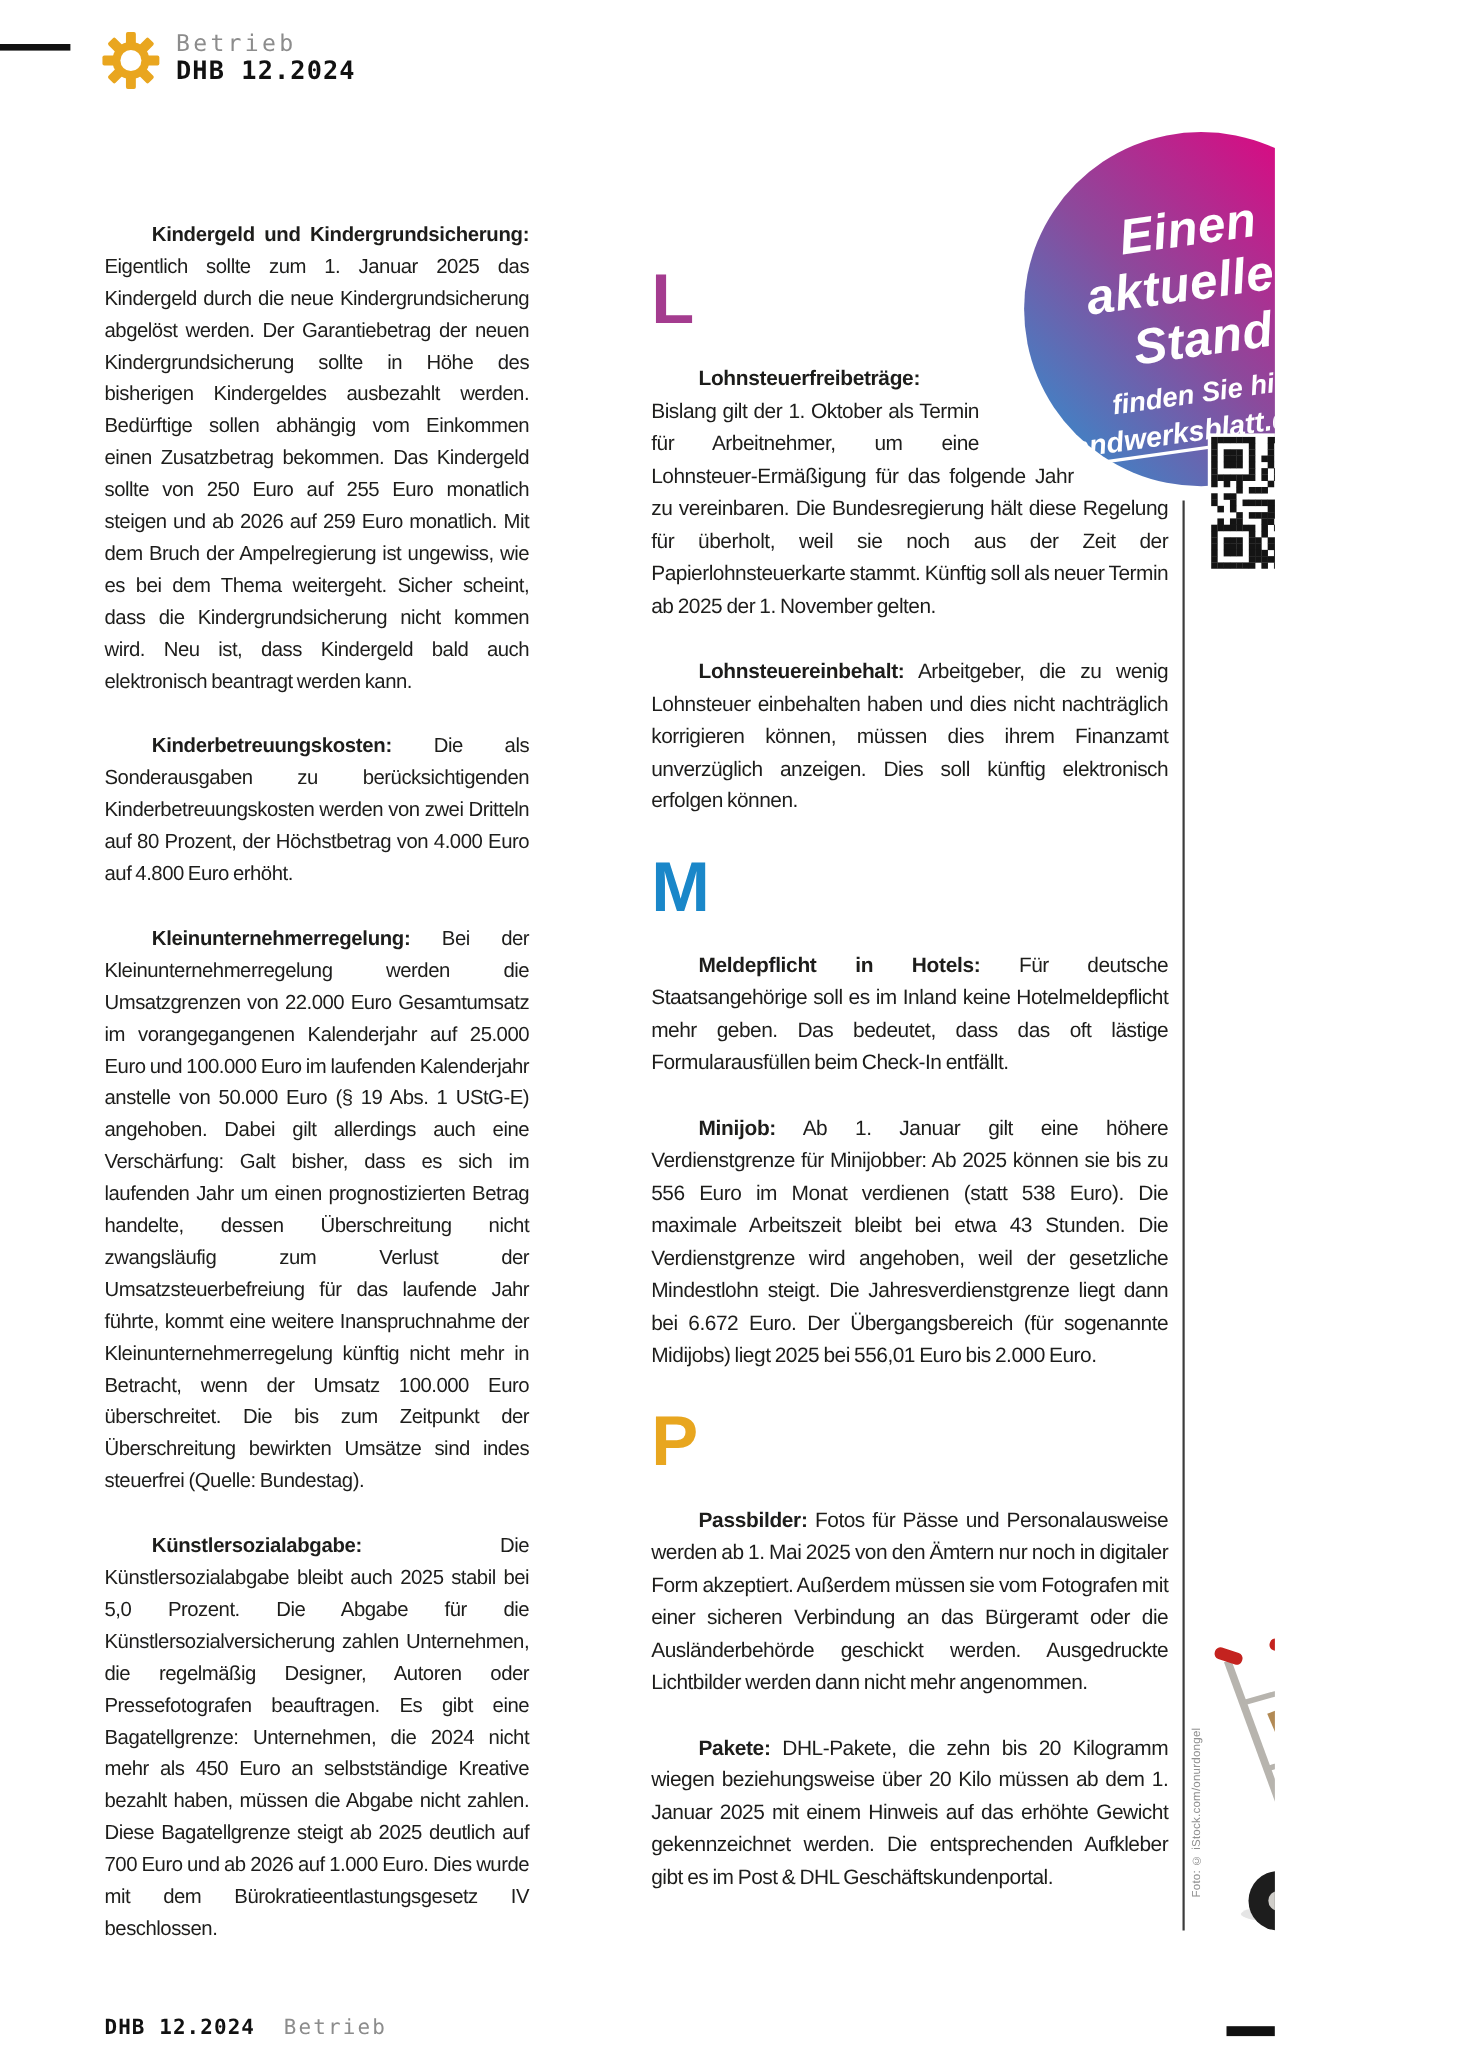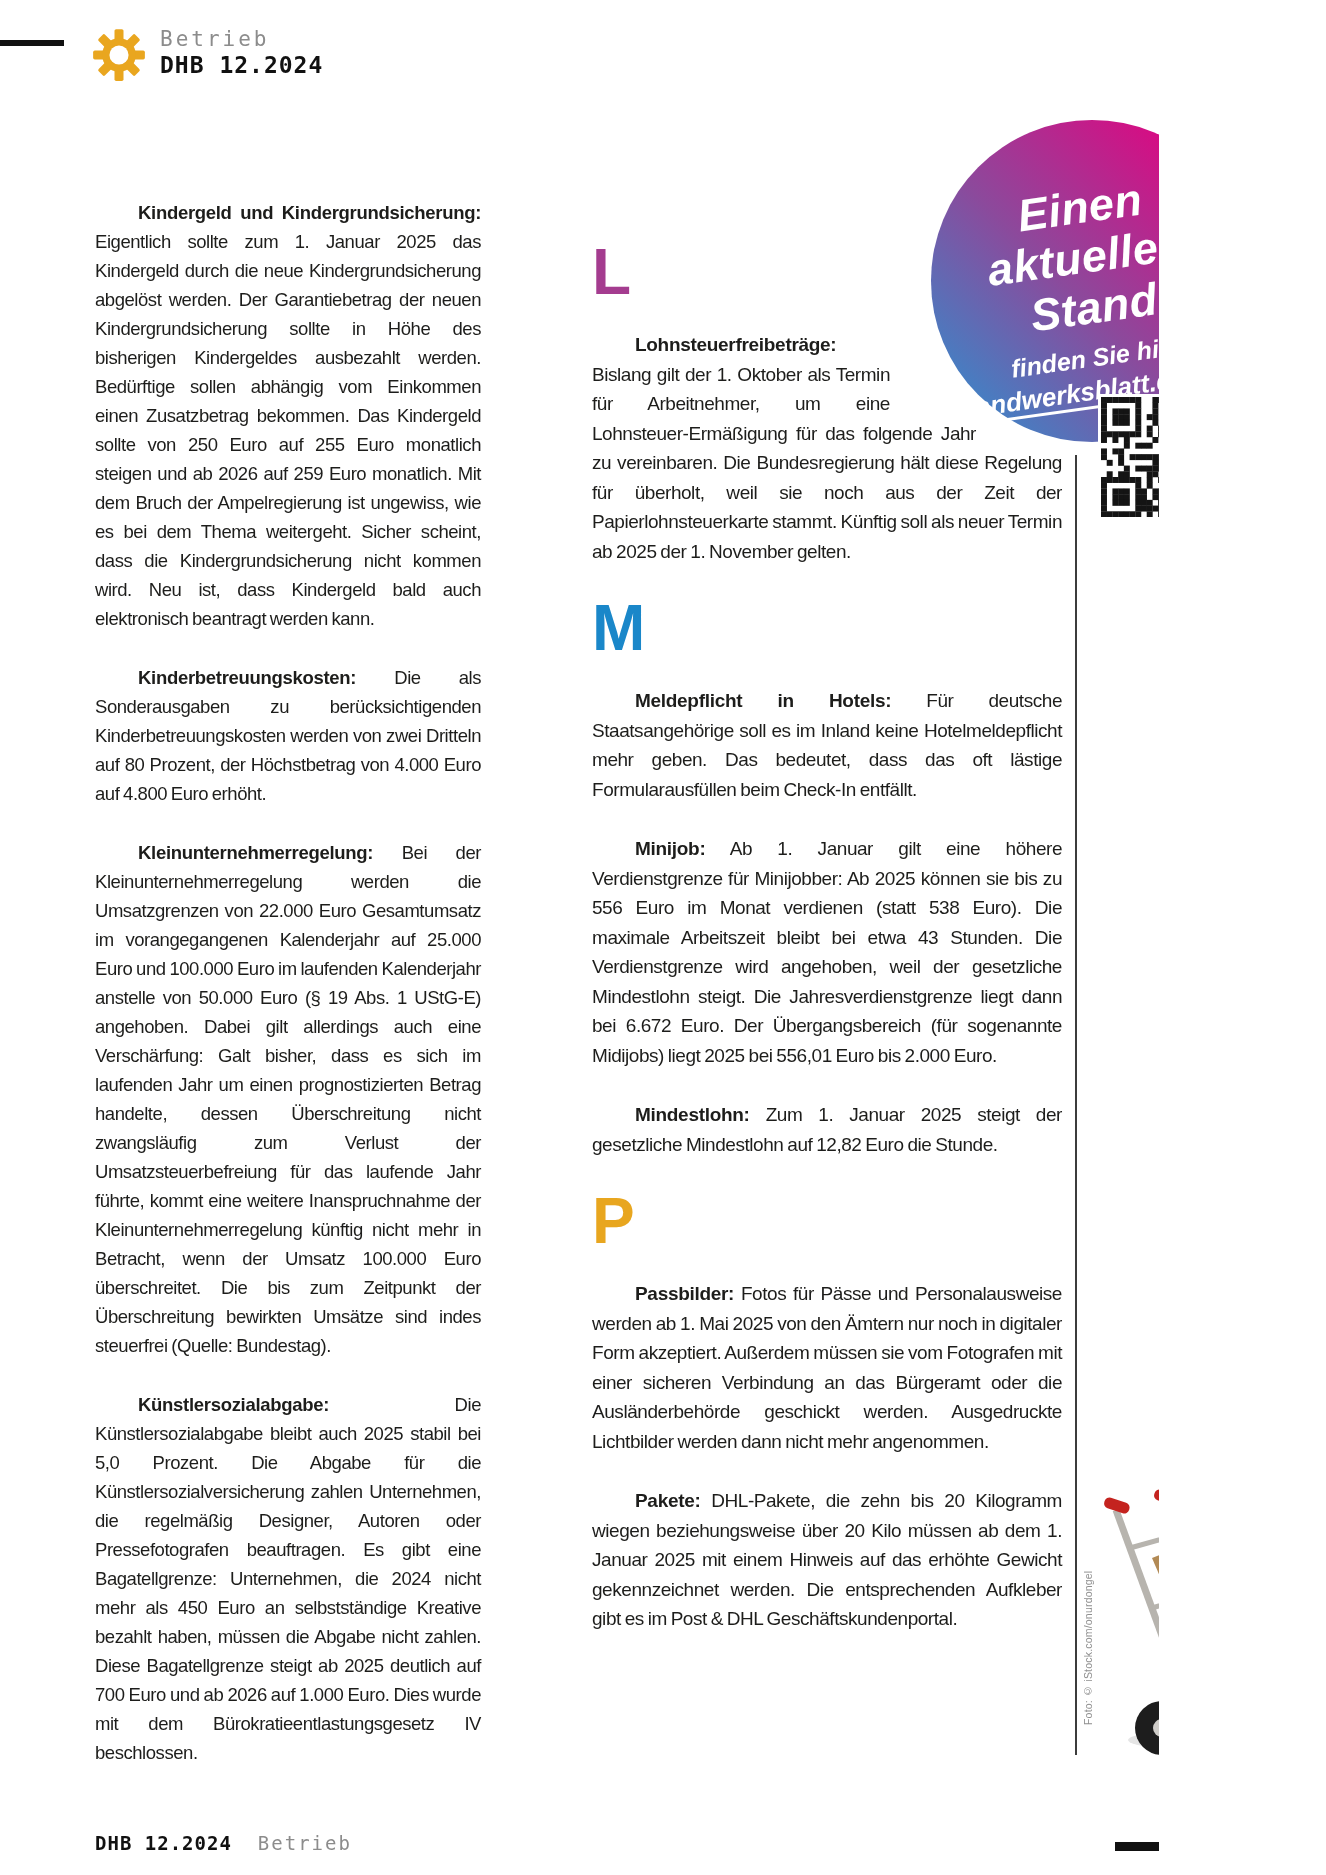--- a/index.html
+++ b/index.html
@@ -99,25 +99,25 @@
   <div class="col left">
     <p class="para"><b>Kindergeld und Kindergrundsicherung:</b> <span>Eigentlich sollte zum 1. Januar 2025 das Kindergeld durch die neue Kindergrundsicherung abgelöst werden. Der Garantiebetrag der neuen Kindergrundsicherung sollte in Höhe des bisherigen Kindergeldes ausbezahlt werden. Bedürftige sollen abhängig vom Einkommen einen Zusatzbetrag bekommen. Das Kindergeld sollte von 250 Euro auf 255 Euro monatlich steigen und ab 2026 auf 259 Euro monatlich. Mit dem Bruch der Ampelregierung ist ungewiss, wie es bei dem Thema weitergeht. Sicher scheint, dass die Kindergrundsicherung nicht kommen wird. Neu ist, dass Kindergeld bald auch elektronisch beantragt werden kann.</span></p>
     <p class="para"><b>Kinderbetreuungskosten:</b> <span>Die als Sonderausgaben zu berücksichtigenden Kinderbetreuungskosten werden von zwei Dritteln auf 80 Prozent, der Höchstbetrag von 4.000 Euro auf 4.800 Euro erhöht.</span></p>
     <p class="para"><b>Kleinunternehmerregelung:</b> <span>Bei der Kleinunternehmerregelung werden die Umsatzgrenzen von 22.000 Euro Gesamtumsatz im vorangegangenen Kalenderjahr auf 25.000 Euro und 100.000 Euro im laufenden Kalenderjahr anstelle von 50.000 Euro (§ 19 Abs. 1 UStG-E) angehoben. Dabei gilt allerdings auch eine Verschärfung: Galt bisher, dass es sich im laufenden Jahr um einen prognostizierten Betrag handelte, dessen Überschreitung nicht zwangsläufig zum Verlust der Umsatzsteuerbefreiung für das laufende Jahr führte, kommt eine weitere Inanspruchnahme der Kleinunternehmerregelung künftig nicht mehr in Betracht, wenn der Umsatz 100.000 Euro überschreitet. Die bis zum Zeitpunkt der Überschreitung bewirkten Umsätze sind indes steuerfrei (Quelle: Bundestag).</span></p>
     <p class="para"><b>Künstlersozialabgabe:</b> <span>Die Künstlersozialabgabe bleibt auch 2025 stabil bei 5,0 Prozent. Die Abgabe für die Künstlersozialversicherung zahlen Unternehmen, die regelmäßig Designer, Autoren oder Pressefotografen beauftragen. Es gibt eine Bagatellgrenze: Unternehmen, die 2024 nicht mehr als 450 Euro an selbstständige Kreative bezahlt haben, müssen die Abgabe nicht zahlen. Diese Bagatellgrenze steigt ab 2025 deutlich auf 700 Euro und ab 2026 auf 1.000 Euro. Dies wurde mit dem Bürokratieentlastungsgesetz IV beschlossen.</span></p>
   </div>
 
   <div class="col right">
     <div class="letter l">L</div>
     <p class="para"><span class="spacer1"></span><span class="spacer2"></span><b>Lohnsteuerfreibeträge:</b> <span>Bislang gilt der 1. Oktober als Termin für Arbeitnehmer, um eine Lohnsteuer-Ermäßigung für das folgende Jahr zu vereinbaren. Die Bundesregierung hält diese Regelung für überholt, weil sie noch aus der Zeit der Papierlohnsteuerkarte stammt. Künftig soll als neuer Termin ab 2025 der 1. November gelten.</span></p>
+    <p class="para"><b>Lohnsteuereinbehalt:</b> <span>Arbeitgeber, die zu wenig Lohnsteuer einbehalten haben und dies nicht nachträglich korrigieren können, müssen dies ihrem Finanzamt unverzüglich anzeigen. Dies soll künftig elektronisch erfolgen können.</span></p>
 
     <div class="letter m">M</div>
     <p class="para"><b>Meldepflicht in Hotels:</b> <span>Für deutsche Staatsangehörige soll es im Inland keine Hotelmeldepflicht mehr geben. Das bedeutet, dass das oft lästige Formularausfüllen beim Check-In entfällt.</span></p>
     <p class="para"><b>Minijob:</b> <span>Ab 1. Januar gilt eine höhere Verdienstgrenze für Minijobber: Ab 2025 können sie bis zu 556 Euro im Monat verdienen (statt 538 Euro). Die maximale Arbeitszeit bleibt bei etwa 43 Stunden. Die Verdienstgrenze wird angehoben, weil der gesetzliche Mindestlohn steigt. Die Jahresverdienstgrenze liegt dann bei 6.672 Euro. Der Übergangsbereich (für sogenannte Midijobs) liegt 2025 bei 556,01 Euro bis 2.000 Euro.</span></p>
-    <p class="para"><b>Mindestlohn:</b> <span>Zum 1. Januar 2025 steigt der gesetzliche Mindestlohn auf 12,82 Euro die Stunde.</span></p>
 
     <div class="letter p">P</div>
     <p class="para"><b>Passbilder:</b> <span>Fotos für Pässe und Personalausweise werden ab 1. Mai 2025 von den Ämtern nur noch in digitaler Form akzeptiert. Außerdem müssen sie vom Fotografen mit einer sicheren Verbindung an das Bürgeramt oder die Ausländerbehörde geschickt werden. Ausgedruckte Lichtbilder werden dann nicht mehr angenommen.</span></p>
     <p class="para"><b>Pakete:</b> <span>DHL-Pakete, die zehn bis 20 Kilogramm wiegen beziehungsweise über 20 Kilo müssen ab dem 1. Januar 2025 mit einem Hinweis auf das erhöhte Gewicht gekennzeichnet werden. Die entsprechenden Aufkleber gibt es im Post &amp; DHL Geschäftskundenportal.</span></p>
   </div>
 
   <div class="badge">
     <div class="badge-inner">
       <div class="badge-big">Einen</div>
       <div class="badge-big">aktuellen Stand</div>

